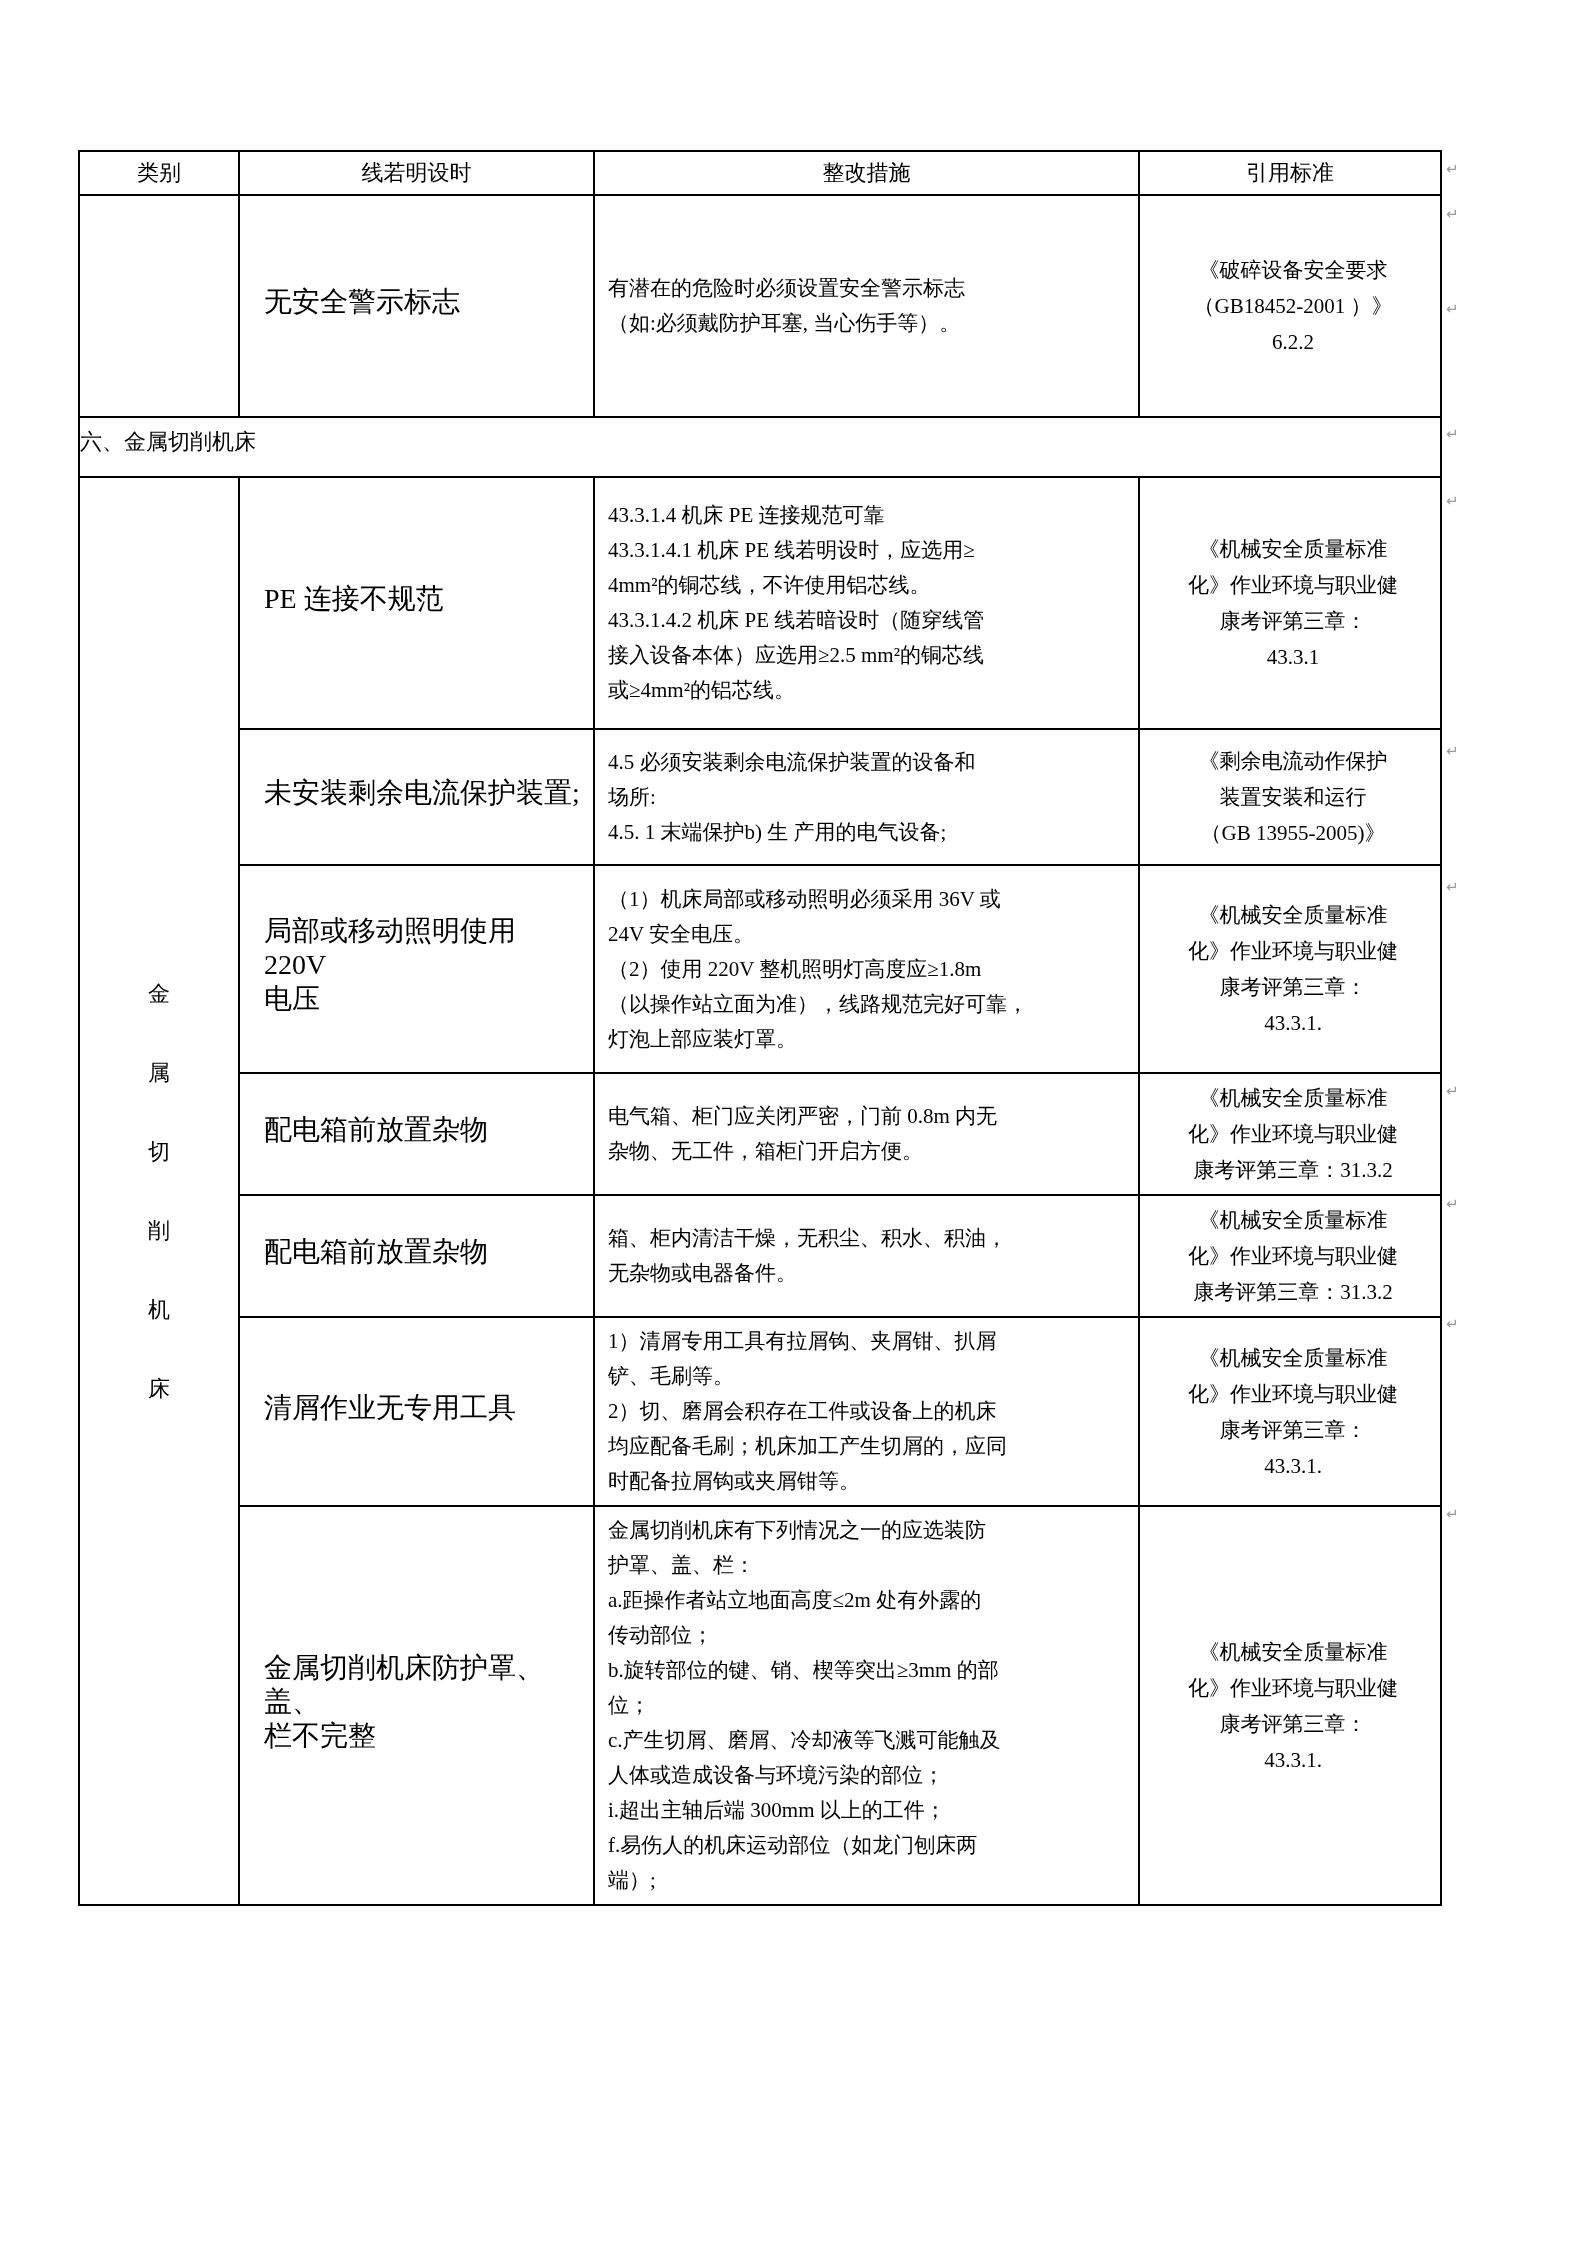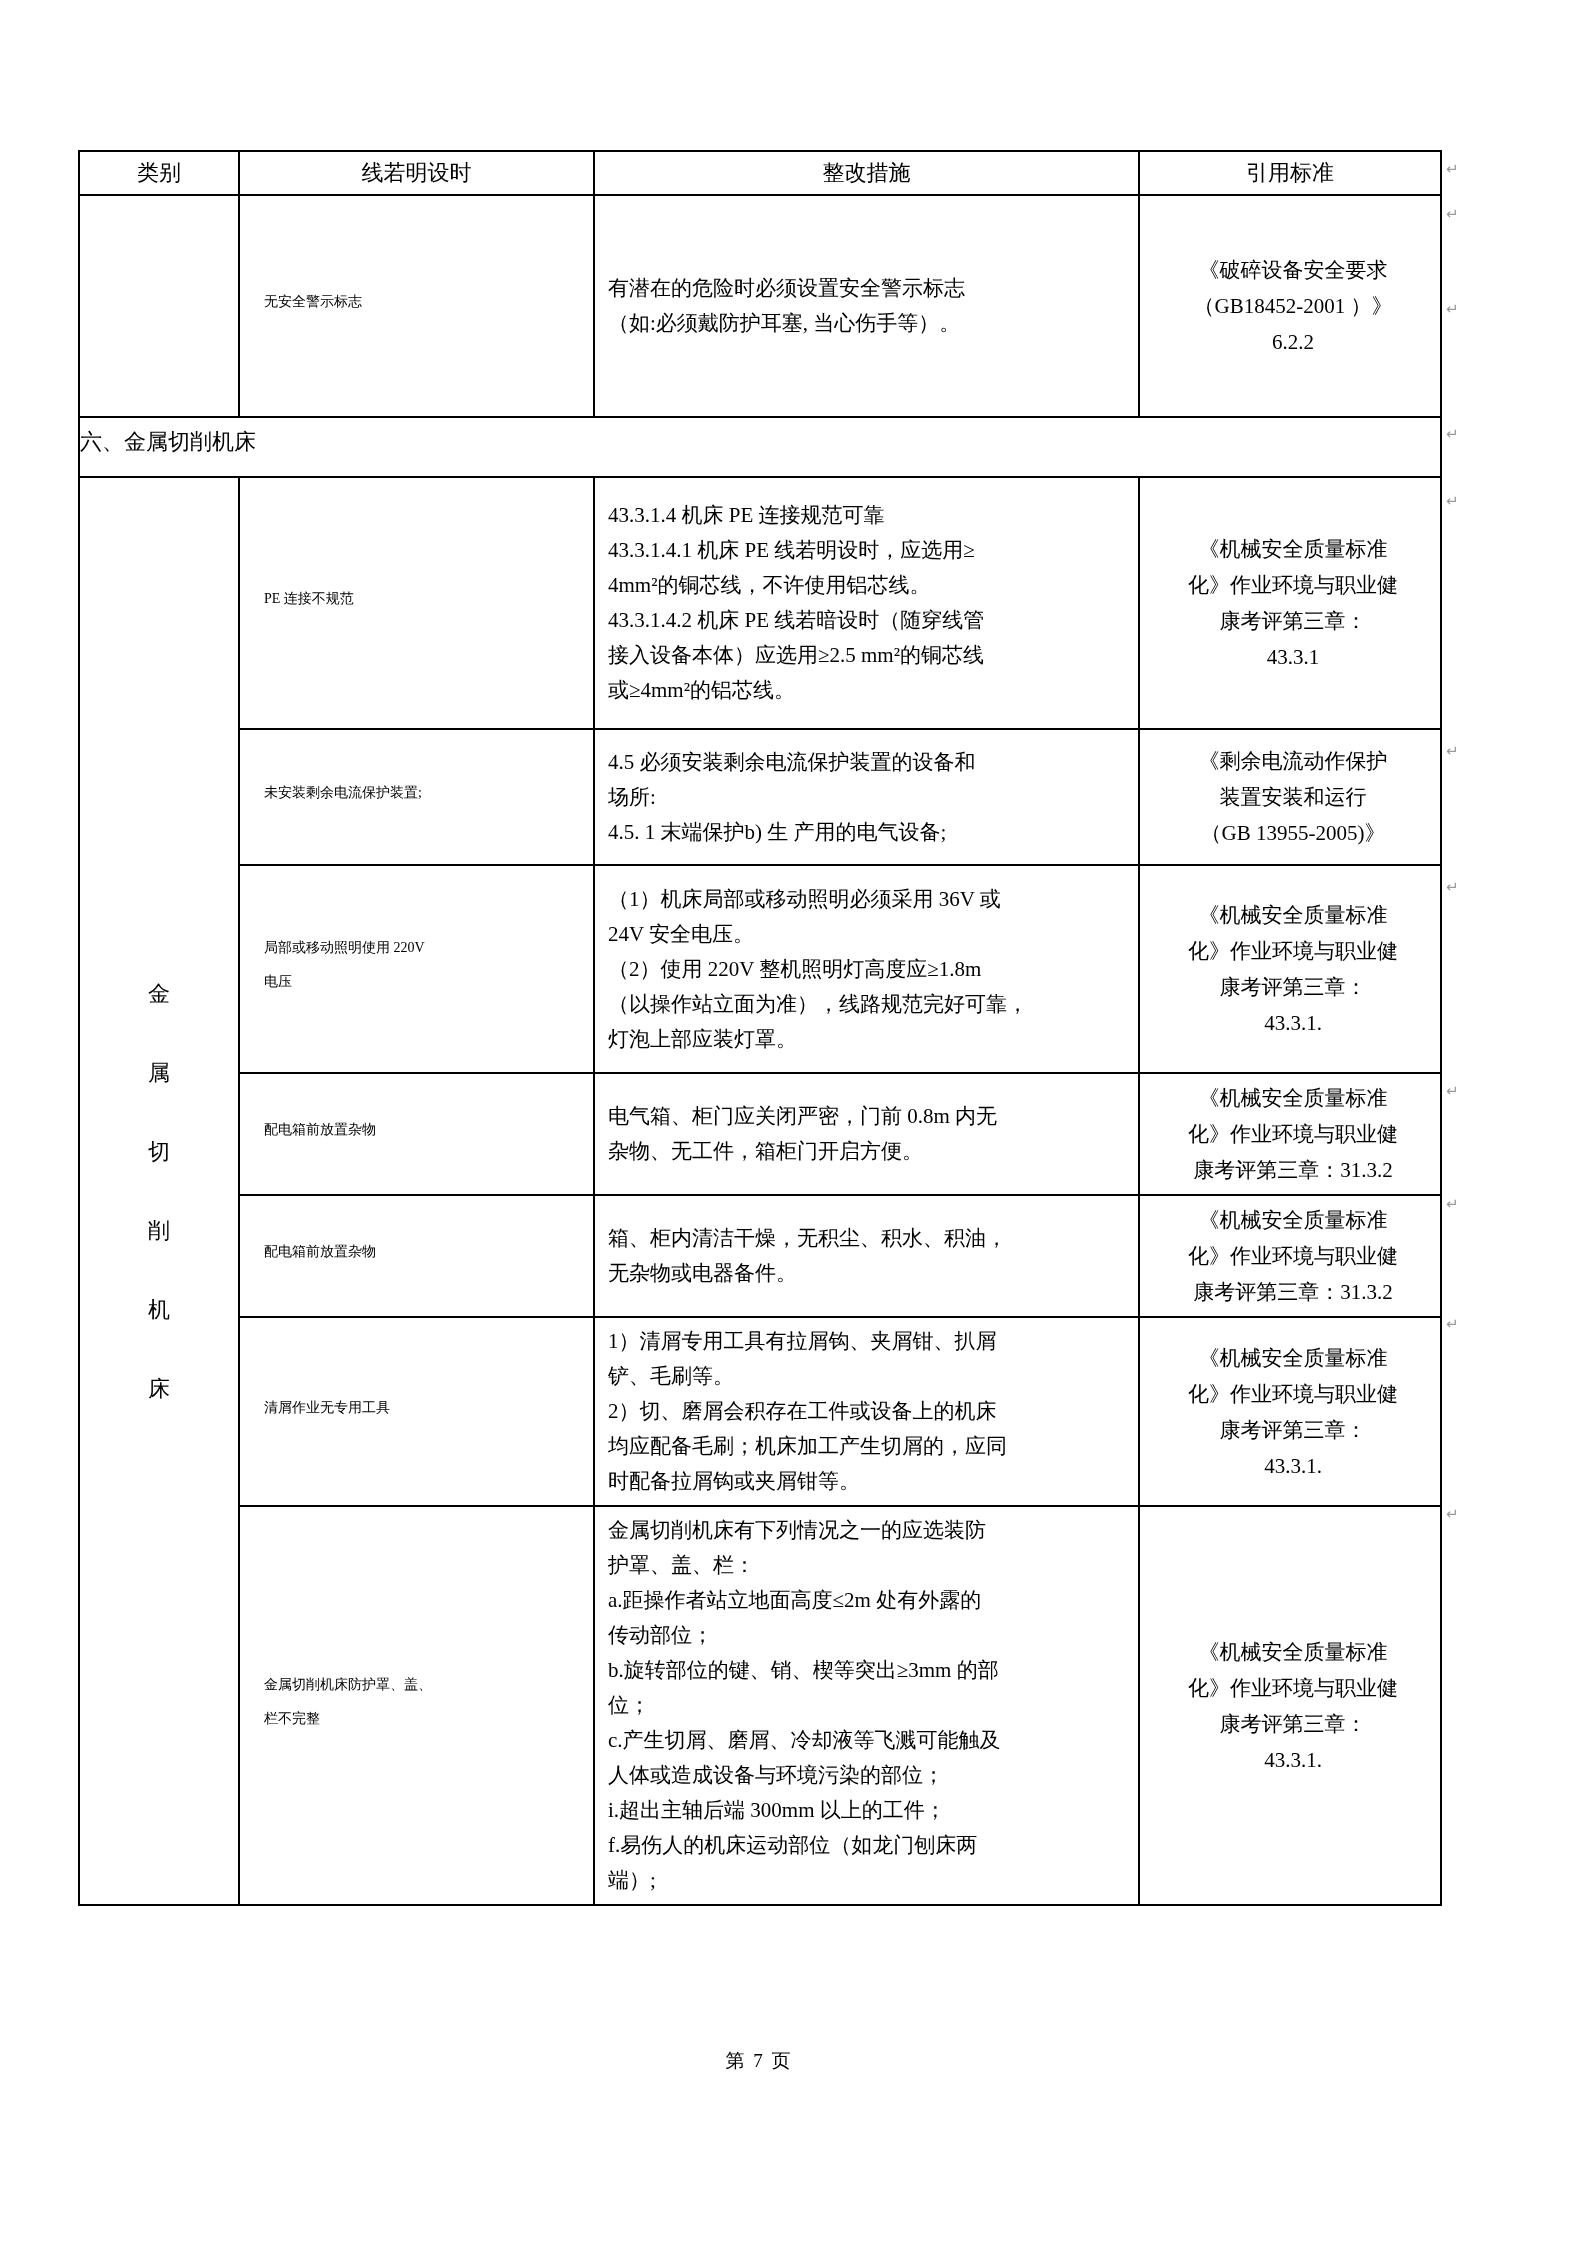--- a/index.html
+++ b/index.html
@@ -29,21 +29,21 @@
   }
   td.cell-category{
     text-align:center;vertical-align:middle;padding:0;
     font-size:22px;
   }
   .vertical-cat{
     display:flex;flex-direction:column;align-items:center;gap:57px;
     line-height:22px;
   }
   td.cell-hazard{
-    font-size:14px;line-height:34px;
+    font-size:28px;line-height:34px;
     vertical-align:middle;text-align:left;
     padding:4px 8px 12px 24px;
     white-space:pre-line;
   }
   td.cell-measure{
     font-size:21px;line-height:35px;
     vertical-align:middle;text-align:left;
     padding:6px 8px 6px 13px;
     white-space:pre-line;
   }
@@ -216,15 +216,14 @@
   <span class="pmark" style="top:300px">↵</span>
   <span class="pmark" style="top:425px">↵</span>
   <span class="pmark" style="top:492px">↵</span>
   <span class="pmark" style="top:742px">↵</span>
   <span class="pmark" style="top:878px">↵</span>
   <span class="pmark" style="top:1082px">↵</span>
   <span class="pmark" style="top:1195px">↵</span>
   <span class="pmark" style="top:1315px">↵</span>
   <span class="pmark" style="top:1505px">↵</span>
 
-  <div class="footer">第 7 页</div>
 
 </div>
 
 </body></html>

